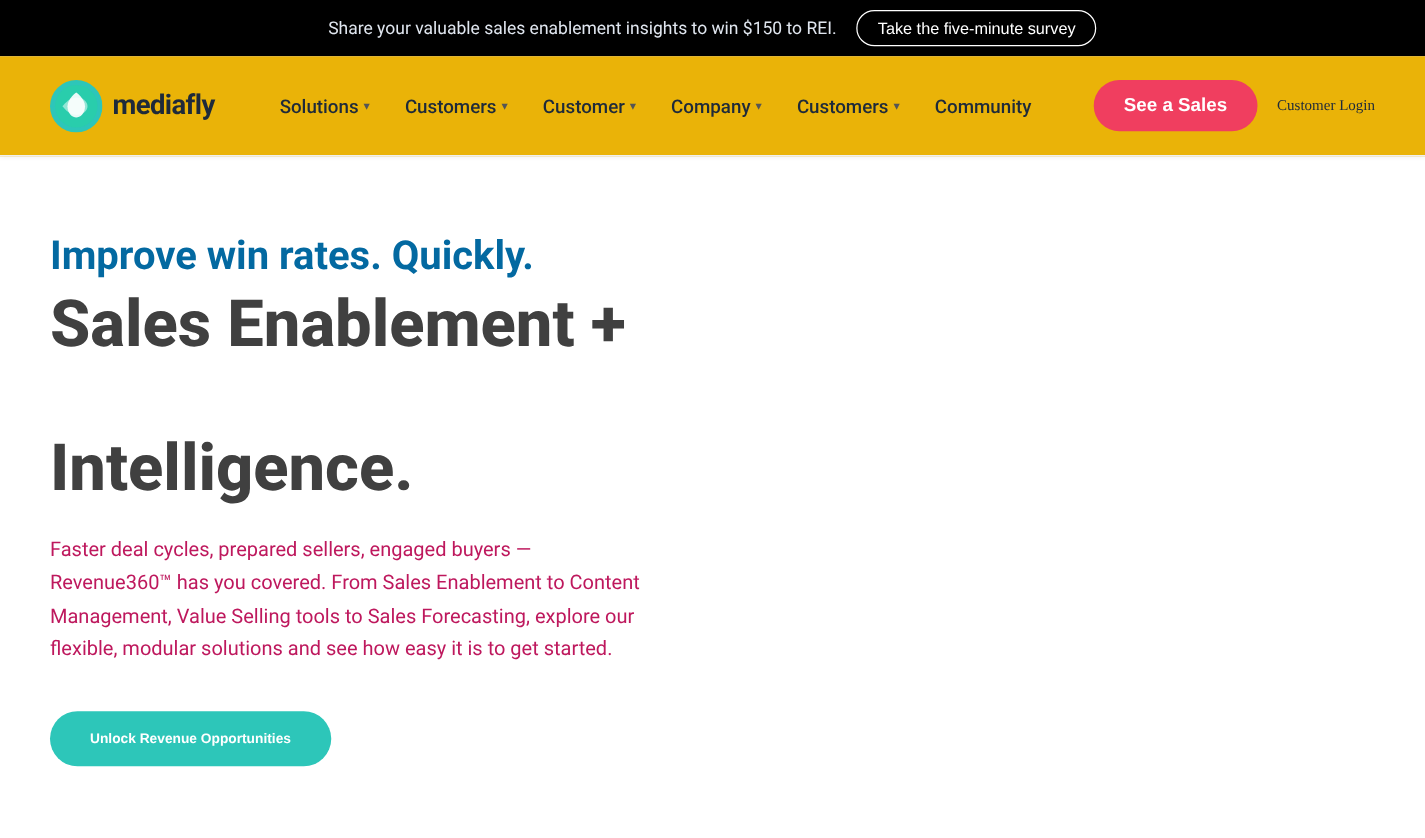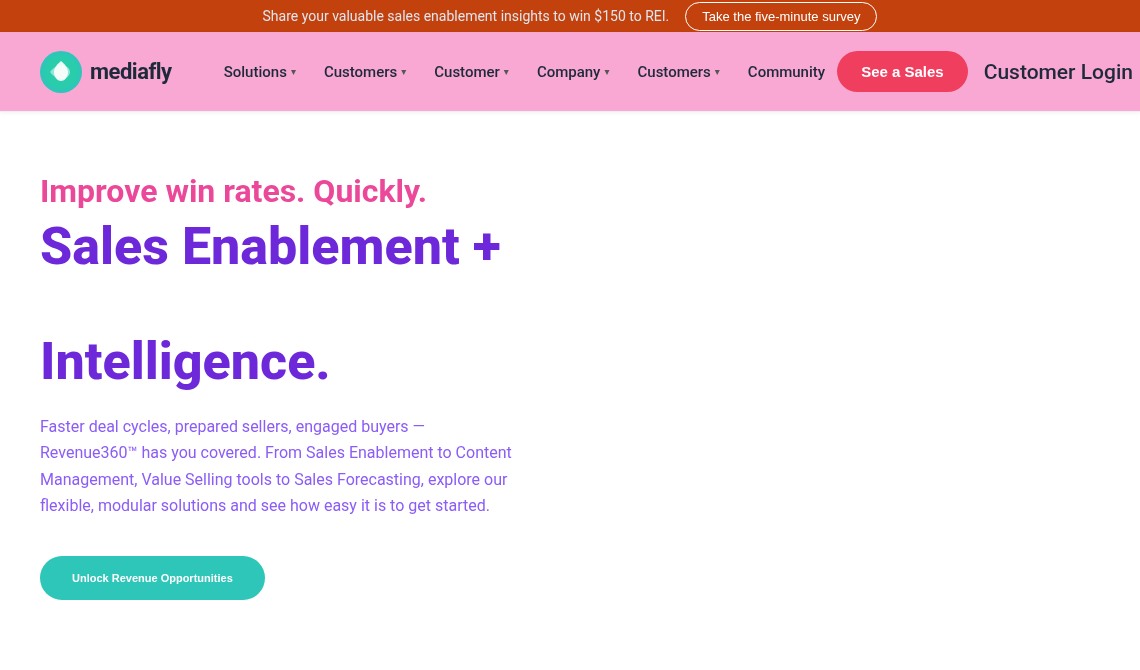--- a/index.html
+++ b/index.html
@@ -11,51 +11,51 @@
     body {
       font-family: -apple-system, BlinkMacSystemFont, 'Segoe UI', Roboto, sans-serif;
       width: 1140px;
       height: 670px;
       overflow: hidden;
       background: #ffffff;
     }
 
     
     .announcement-bar {
-      background-color: #c2410c;
+      background-color: #000000;
       color: #ffffff;
       text-align: center;
       padding: 10px 20px;
       font-size: 14px;
       display: flex;
       align-items: center;
       justify-content: center;
       gap: 16px;
-      height: 32px;
+      height: 45px;
     }
 
     .announcement-bar span {
       font-size: 14px;
       color: #e0e6ef;
     }
 
     .survey-button {
       border: 1.5px solid #ffffff;
       color: #ffffff;
       background: transparent;
       padding: 6px 16px;
       border-radius: 20px;
       font-size: 13px;
       cursor: pointer;
       white-space: nowrap;
     }
 
     
     .navbar {
-      background: #f9a8d4;
+      background: #eab308;
       display: flex;
       align-items: center;
       padding: 0 40px;
       height: 80px;
       border-bottom: 1px solid #f0f0f0;
       box-shadow: 0 1px 4px rgba(0,0,0,0.06);
     }
 
     .logo-container {
       display: flex;
@@ -114,52 +114,53 @@
       border: none;
       padding: 12px 24px;
       border-radius: 25px;
       font-size: 15px;
       font-weight: 600;
       cursor: pointer;
       white-space: nowrap;
     }
 
     .customer-login {
-      font-size: 21px;
+      font-size: 12px;
       color: #1e2a3a;
       font-weight: 500;
       cursor: pointer;
       white-space: nowrap;
+      font-family: Liberation Serif, serif;
     }
 
     
     .hero {
       padding: 60px 40px 40px 40px;
       max-width: 560px;
     }
 
     .hero-subtitle {
       font-size: 32px;
       font-weight: 700;
-      color: #ec4899;
+      color: #0369a1;
       line-height: 1.2;
       margin-bottom: 8px;
     }
 
     .hero-title {
       font-size: 52px;
       font-weight: 800;
-      color: #6d28d9;
+      color: #404040;
       line-height: 1.1;
       margin-bottom: 24px;
     }
 
     .hero-description {
       font-size: 16px;
-      color: #8b5cf6;
+      color: #be185d;
       line-height: 1.65;
       margin-bottom: 36px;
       max-width: 500px;
     }
 
     .cta-button {
       background: #2dc6b9;
       color: #ffffff;
       border: none;
       padding: 16px 32px;

